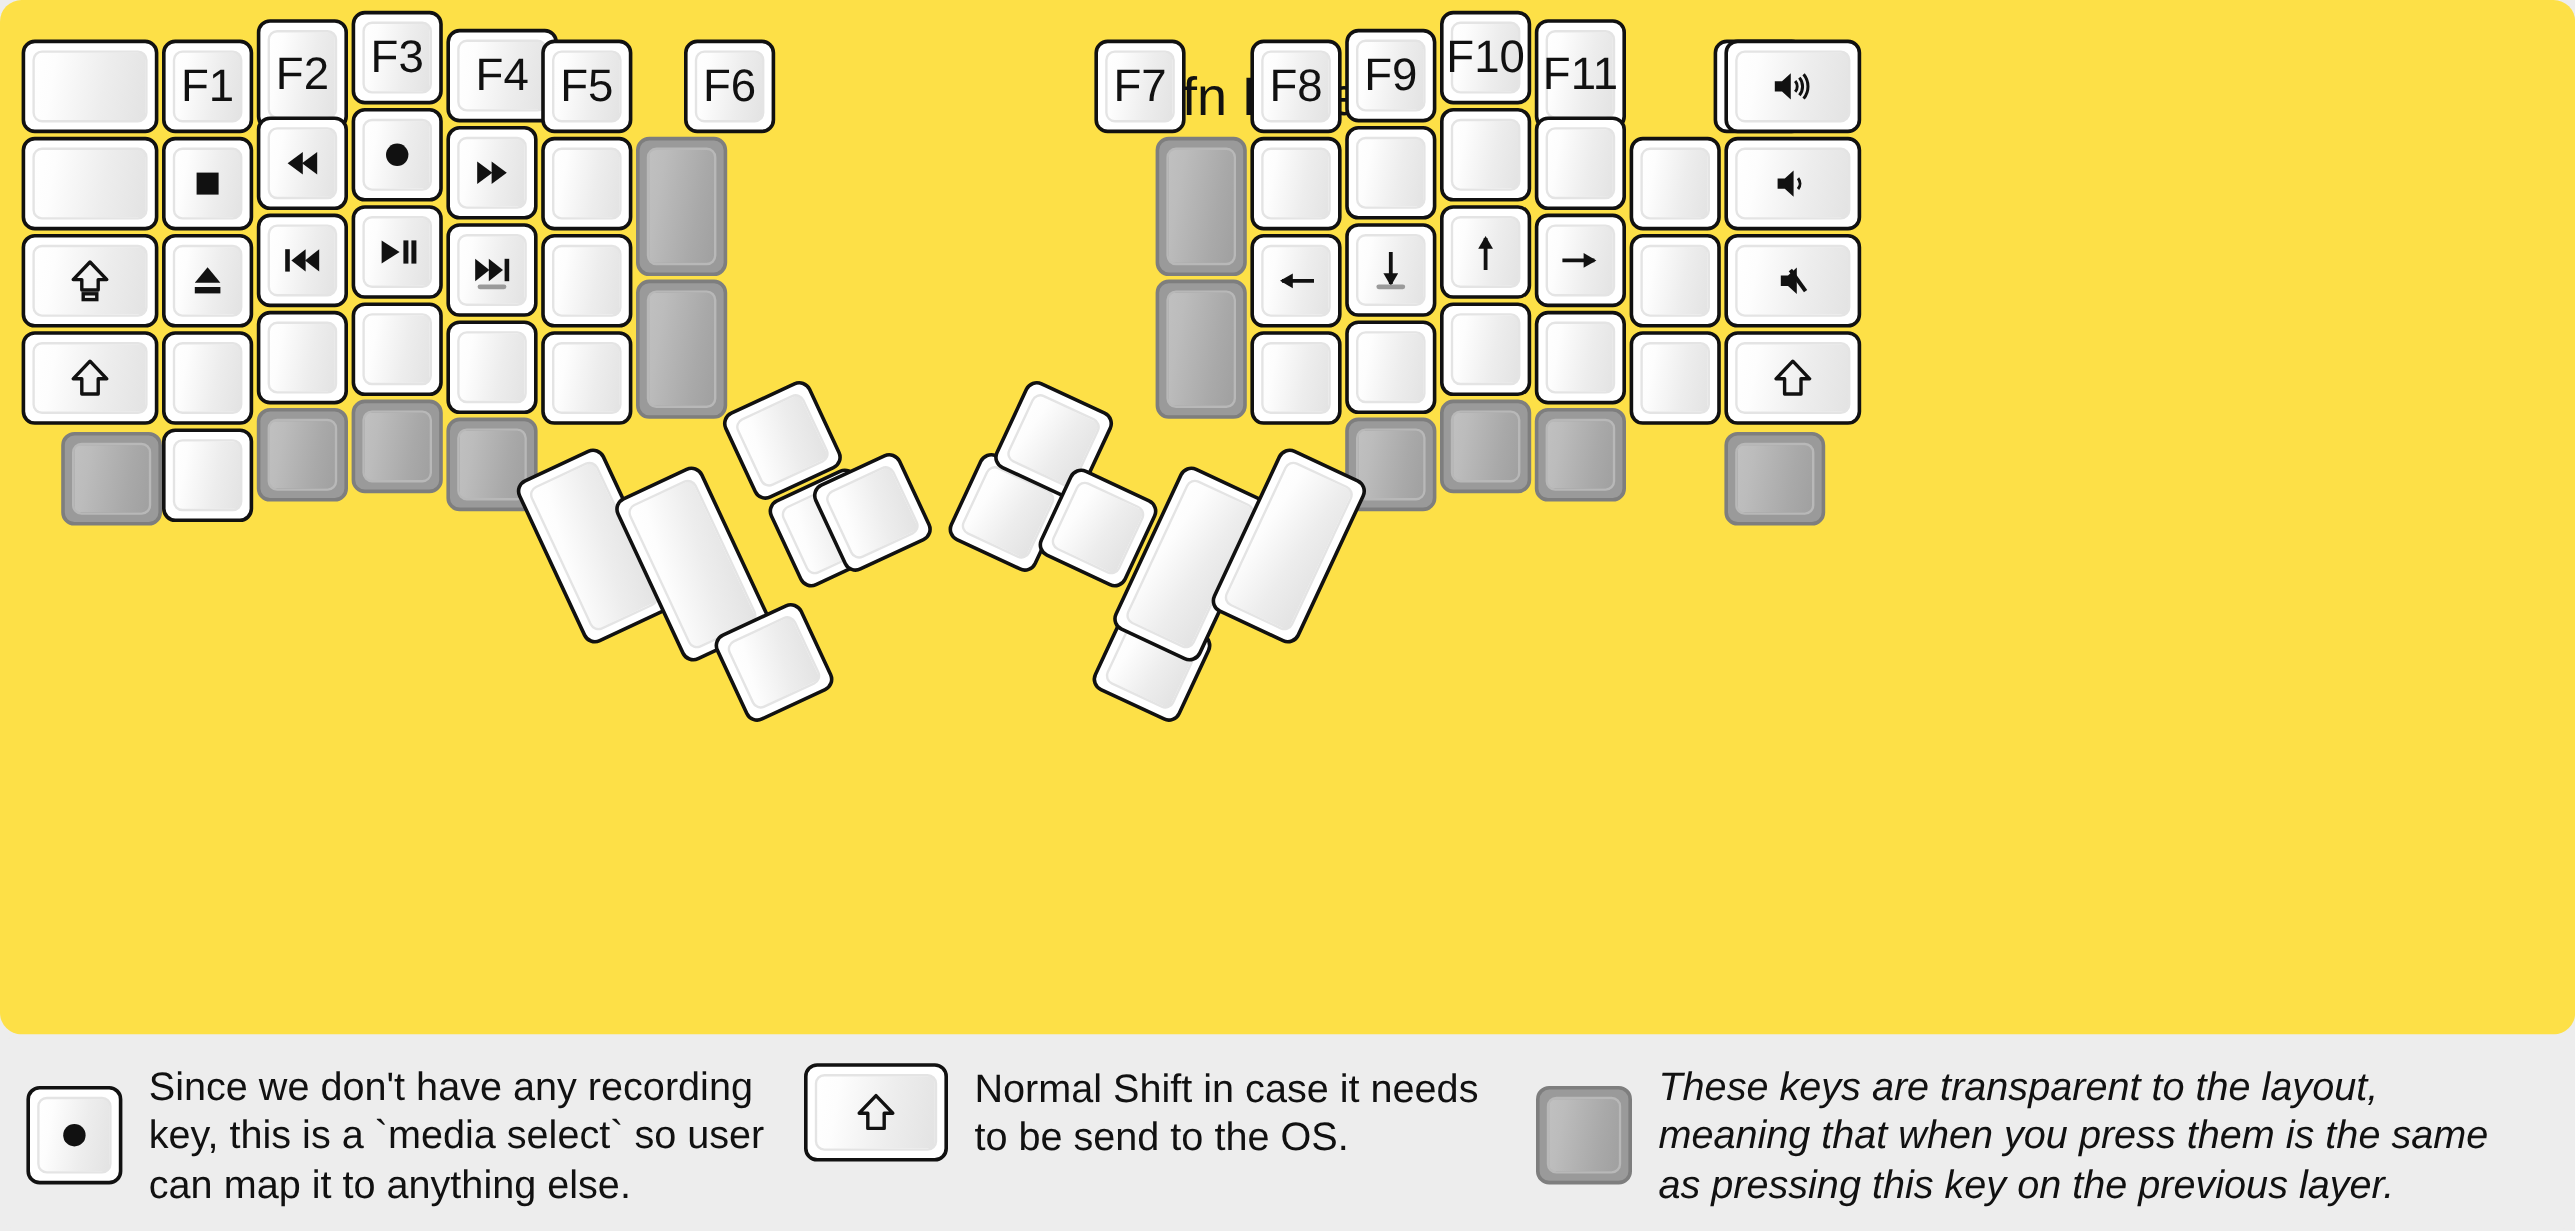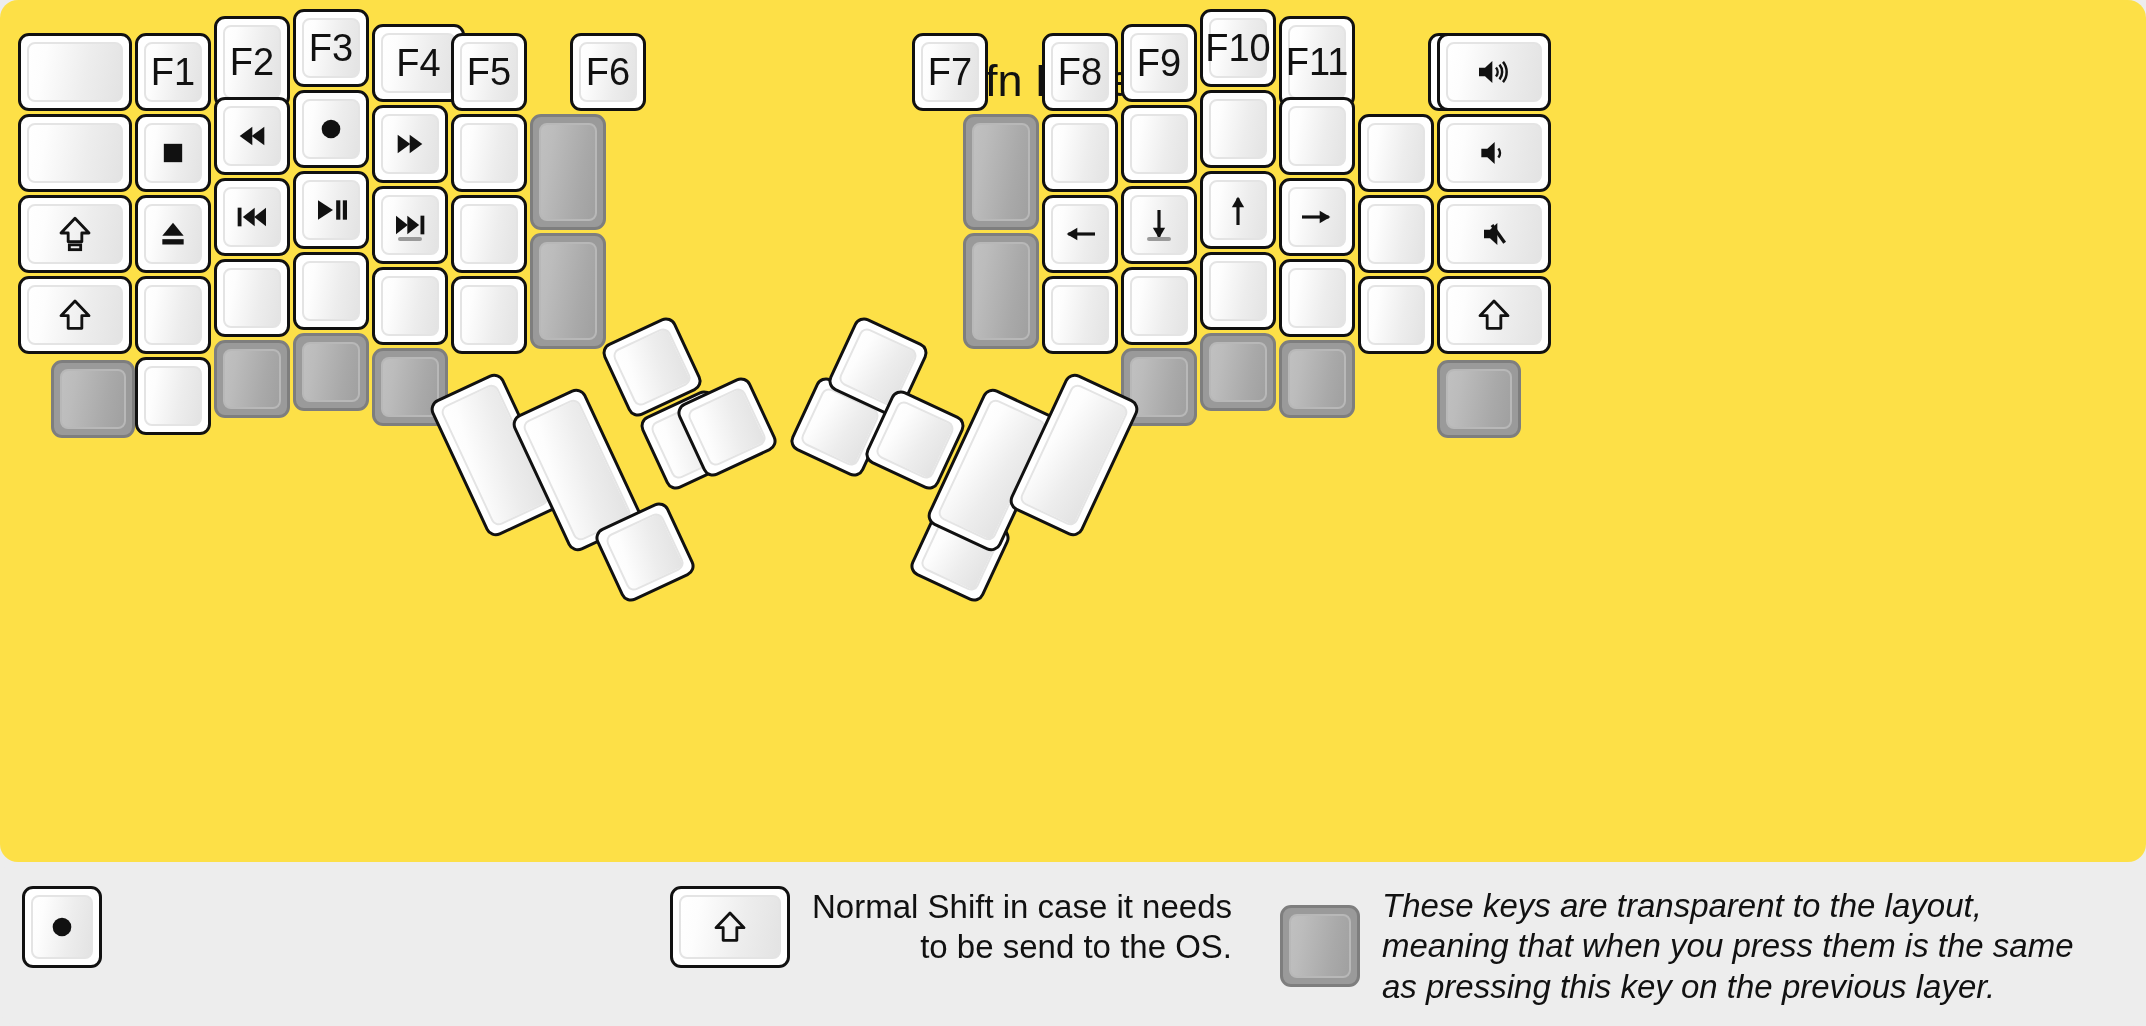--- a/index.html
+++ b/index.html
@@ -503,22 +503,25 @@
       <div class="legend-item" style="left: 22px; top: 24px;">
         <div class="legend-key" style="width: 80px; height: 82px;">
           <div class="face">
             <span>
               <svg width="40" height="40" viewBox="0 0 24 24" fill="#111">
                 <circle cx="12" cy="12" r="5.6"></circle>
               </svg>
             </span>
           </div>
         </div>
+        <div class="legend-text">Since we don't have any recording
+key, this is a `media select` so user
+can map it to anything else.</div>
       </div>
-      <div class="legend-item" style="left: 670px; top: 24px; text-align: right;">
+      <div class="legend-item" style="left: 670px; top: 24px;">
         <div class="legend-key" style="width: 120px; height: 82px;">
           <div class="face">
             <span>
               <svg width="40" height="40" viewBox="0 0 24 24" fill="#111">
                 <path d="M12 3.6 L20.4 12.4 L16.1 12.4 L16.1 20 L7.9 20 L7.9 12.4 L3.6 12.4 Z" fill="none" stroke="#111" stroke-width="1.7" stroke-linejoin="round"></path>
               </svg>
             </span>
           </div>
         </div>
         <div class="legend-text">Normal Shift in case it needs

